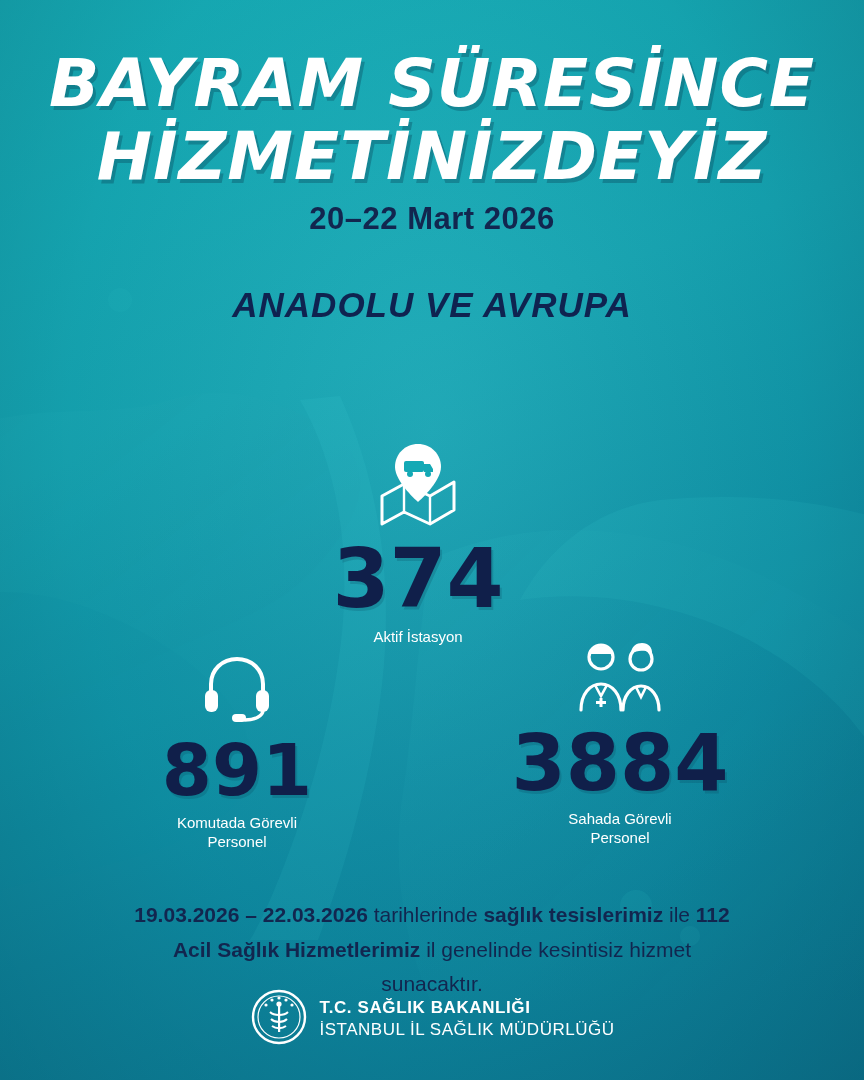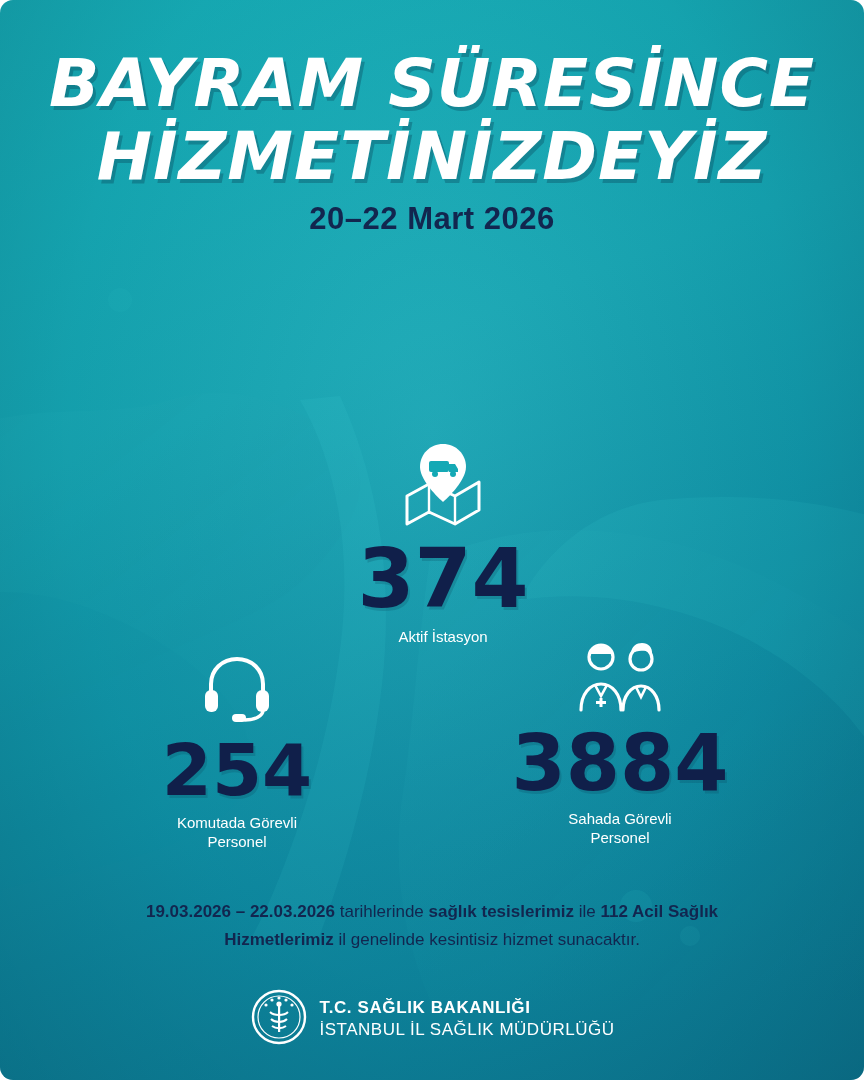--- a/index.html
+++ b/index.html
@@ -11,21 +11,20 @@
     height: 1080px;
     font-family: "Liberation Sans", sans-serif;
     overflow: hidden;
   }
   .poster {
     position: relative;
     width: 864px;
     height: 1080px;
     background: linear-gradient(160deg, #18b5bd 0%, #16a8b5 35%, #0f8fa6 70%, #0d7f99 100%);
     overflow: hidden;
-    border-radius: 13px;
   }
   
   .map-layer {
     position: absolute;
     left: 0; top: 0;
     width: 864px;
     height: 1080px;
     opacity: 0.55;
   }
   .map-layer svg { display: block; }
@@ -91,36 +90,36 @@
     line-height: 1;
     text-shadow: 2px 3px 0 rgba(10,70,90,0.22);
   }
   .stat .label {
     margin-top: 8px;
     color: #ffffff;
     font-size: 15px;
     line-height: 1.25;
     font-weight: normal;
   }
-  .stat-stations { left: 293px; top: 438px; width: 300px; }
+  .stat-stations { left: 268px; top: 438px; width: 300px; }
   .stat-stations .value { font-size: 82px; }
   .stat-command { left: 92px; top: 650px; width: 290px; }
   .stat-command .value { font-size: 72px; }
   .stat-field { left: 470px; top: 640px; width: 300px; }
   .stat-field .value { font-size: 78px; }
 
   
   .note {
     position: absolute;
     left: 132px;
     top: 898px;
     width: 600px;
     text-align: center;
     color: #12264f;
-    font-size: 17px;
+    font-size: 21px;
     line-height: 1.65;
   }
   .note b { font-weight: bold; }
 
   
   .ministry {
     position: absolute;
     left: 0;
     right: 0;
     top: 988px;
@@ -180,20 +179,21 @@
 
   <div class="content">
 
     <div class="headline">
       <div class="headline-line l1">BAYRAM SÜRESİNCE</div>
       <div class="headline-line l2">HİZMETİNİZDEYİZ</div>
       <div class="date-range">20–22 Mart 2026</div>
     </div>
 
     <div class="subtitle">
+      <div class="s1">ANADOLU VE AVRUPA</div>
     </div>
 
     <div class="stat stat-stations">
       <span class="icon">
         <svg width="92" height="92" viewBox="0 0 92 92" xmlns="http://www.w3.org/2000/svg" aria-hidden="true">
 
           <path d="M10,86 L32,74 L58,86 L82,72 L82,44 L58,58 L32,46 L10,58 Z" fill="none" stroke="#ffffff" stroke-width="3" stroke-linejoin="round"></path>
           <path d="M32,46 L32,74" fill="none" stroke="#ffffff" stroke-width="2.4"></path>
           <path d="M58,58 L58,86" fill="none" stroke="#ffffff" stroke-width="2.4"></path>
 
@@ -212,21 +212,21 @@
     <div class="stat stat-command">
       <span class="icon">
         <svg width="76" height="76" viewBox="0 0 76 76" xmlns="http://www.w3.org/2000/svg" aria-hidden="true">
           <path d="M12,44 L12,34 C12,20 23,9 38,9 C53,9 64,20 64,34 L64,44" fill="none" stroke="#ffffff" stroke-width="4" stroke-linecap="round"></path>
           <rect x="6" y="40" width="13" height="22" rx="6" fill="#ffffff"></rect>
           <rect x="57" y="40" width="13" height="22" rx="6" fill="#ffffff"></rect>
           <path d="M64,60 C64,66 56,70 46,70" fill="none" stroke="#ffffff" stroke-width="3.4" stroke-linecap="round"></path>
           <rect x="33" y="64" width="14" height="8" rx="4" fill="#ffffff"></rect>
         </svg>
       </span>
-      <div class="value">254</div>
+      <div class="value">891</div>
       <div class="label">
         <span>Komutada Görevli</span><br>
         <span>Personel</span>
       </div>
     </div>
 
     <div class="stat stat-field">
       <span class="icon">
         <svg width="110" height="76" viewBox="0 0 110 76" xmlns="http://www.w3.org/2000/svg" aria-hidden="true">
 

